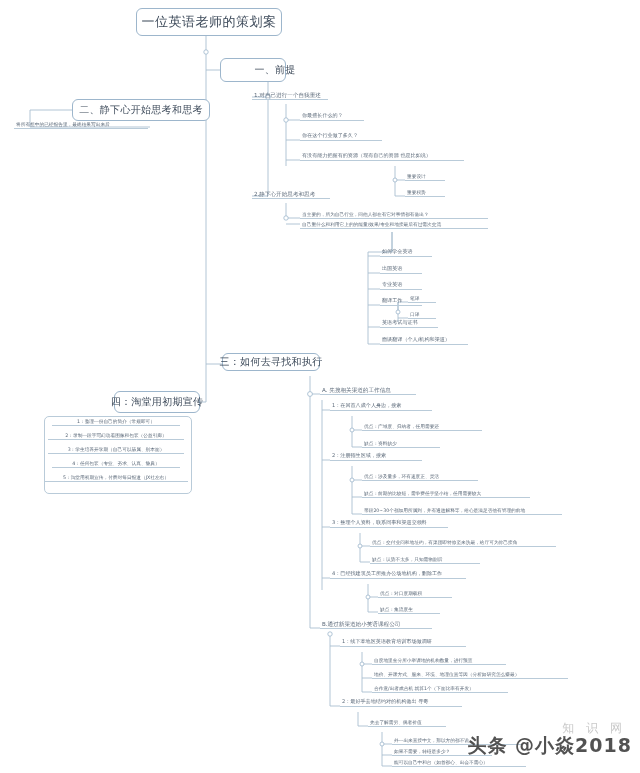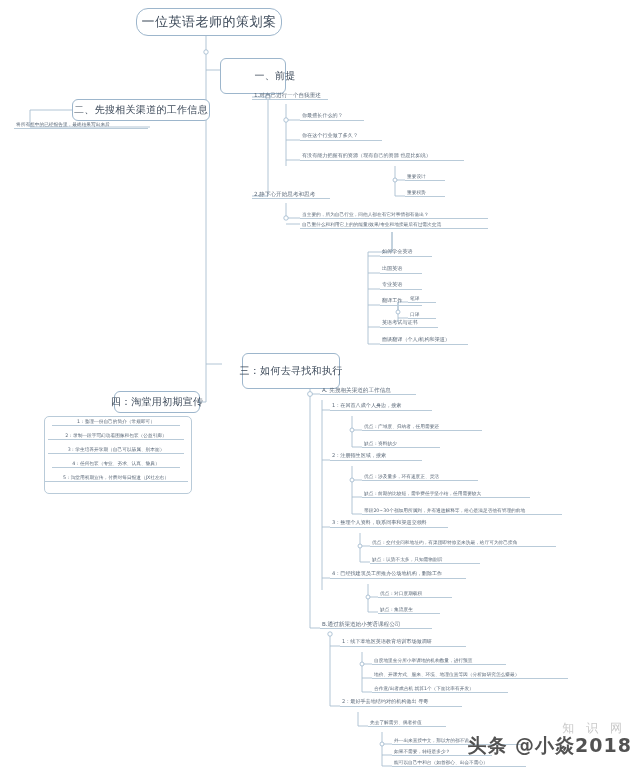--- a/index.html
+++ b/index.html
@@ -8,21 +8,21 @@
   #canvas{position:absolute;left:0;top:0;width:640px;height:773px;}
   svg.wires{position:absolute;left:0;top:0;width:640px;height:773px;pointer-events:none;}
 
   .node{position:absolute;box-sizing:border-box;white-space:nowrap;}
 
   
   .boxed{
     border:1px solid #9db6cc;border-radius:6px;background:#ffffff;
     color:#3d4a5a;text-align:center;display:flex;align-items:center;justify-content:center;
   }
-  .root{font-size:13px;letter-spacing:.5px;border-radius:12px;}
+  .root{font-size:13px;letter-spacing:.5px;}
   .lvl1{font-size:10px;letter-spacing:.3px;}
 
   
   .uline{
     border-bottom:1px solid #b9cbd9;color:#5a6878;
     padding:0 2px 1px 2px;line-height:1.15;
   }
   .t6{font-size:5.6px;}
   .t55{font-size:5.1px;}
   .t5{font-size:4.7px;}
@@ -156,33 +156,33 @@
       <circle cx="362" cy="664" r="2.0"></circle>
       <circle cx="382" cy="744" r="2.0"></circle>
       <circle cx="206" cy="52" r="2.2"></circle>
     </g>
   </svg>
 
   <div class="node boxed root" style="left:136px;top:8px;width:146px;height:28px;">
     <span>一位英语老师的策划案</span>
   </div>
 
-  <div class="node boxed lvl1" style="left:220px;top:58px;width:66px;height:36px;padding-left:44px;">
+  <div class="node boxed lvl1" style="left:220px;top:58px;width:66px;height:24px;padding-left:44px;">
     <span>一、前提</span>
   </div>
 
   <div class="node boxed lvl1" style="left:72px;top:99px;width:138px;height:22px;">
-    <span>二、先搜相关渠道的工作信息</span>
+    <span>二、静下心开始思考和思考</span>
   </div>
 
   <div class="node uline t5" style="left:14px;top:122px;width:134px;">
     <span>将所有想中的已经报告里，最终结果写出来后</span>
   </div>
 
-  <div class="node boxed lvl1" style="left:222px;top:353px;width:98px;height:36px;margin-left:20px;">
+  <div class="node boxed lvl1" style="left:222px;top:353px;width:98px;height:18px;">
     <span>三：如何去寻找和执行</span>
   </div>
 
   <div class="node boxed lvl1" style="left:114px;top:391px;width:86px;height:22px;">
     <span>四：淘堂用初期宣传</span>
   </div>
 
   <div class="node uline t6" style="left:252px;top:92px;width:76px;">
     <span>1.对自己进行一个自我重述</span>
   </div>

